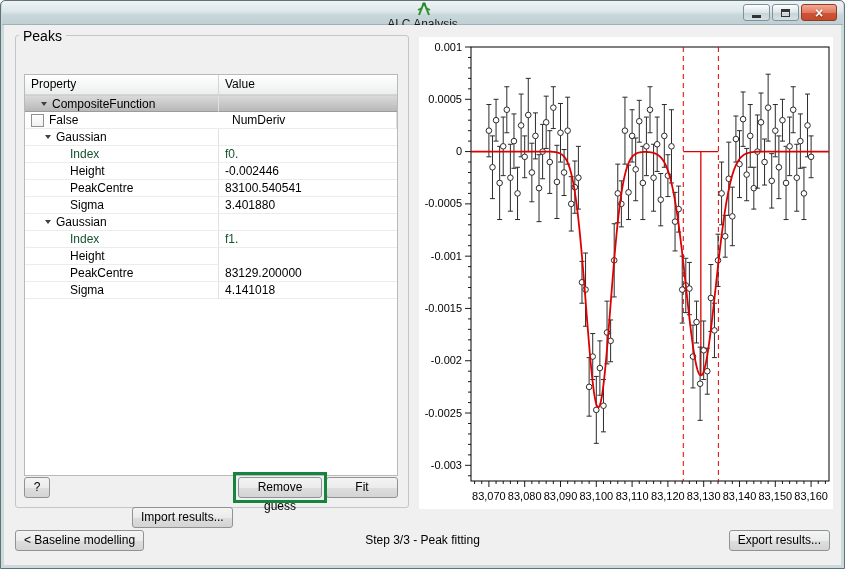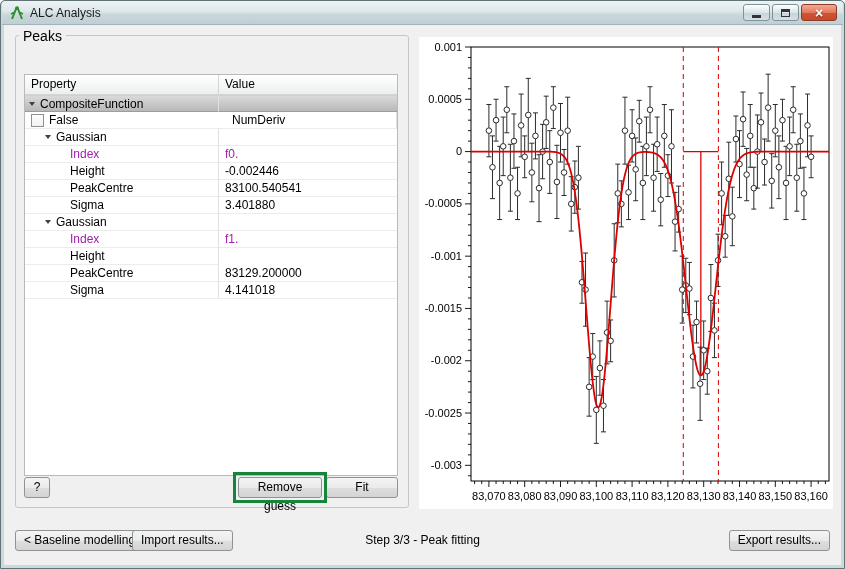--- a/index.html
+++ b/index.html
@@ -2,21 +2,21 @@
 <html><head>
 <meta charset="utf-8">
 <style>
   html,body{margin:0;padding:0;width:845px;height:569px;overflow:hidden;
     font-family:"Liberation Sans","DejaVu Sans",sans-serif;font-size:12px;color:#000;background:#fff;}
   .window{position:relative;width:845px;height:569px;box-sizing:border-box;
     background:#ccd9dd;border:1px solid #5f7276;border-radius:5px 5px 0 0;}
   
   .titlebar{position:absolute;left:1px;top:0;right:1px;height:23px;
     background:linear-gradient(180deg,#eef3f5 0%,#dde7ea 45%,#c9d7db 60%,#bfcfd4 100%);
-    border-bottom:1px solid #9fb2b7;border-radius:4px 4px 0 0;display:flex;align-items:center;}
+    border-bottom:1px solid #9fb2b7;border-radius:4px 4px 0 0;display:flex;align-items:center;flex-direction:column;}
   .titlebar .app-icon{margin:0 5px 0 7px;width:16px;height:16px;display:inline-block;}
   .titlebar .title{font-size:12px;color:#1a1a1a;}
   .winbtns{position:absolute;right:6px;top:3px;display:flex;gap:2px;}
   .wbtn{width:27px;height:17px;border:1px solid #7e9299;border-radius:3px;box-sizing:border-box;
     background:linear-gradient(180deg,#ffffff,#dbe4e8 50%,#c7d3d8 51%,#d6e0e4);
     display:flex;align-items:center;justify-content:center;cursor:default;}
   .wbtn.close{width:36px;border:1px solid #8e3a28;
     background:linear-gradient(180deg,#f3a893,#e07a5e 50%,#cf5436 51%,#c64a2c);}
   .glyph-min{width:9px;height:3px;background:#333;margin-top:7px;}
   .glyph-max{width:9px;height:8px;border:1px solid #333;box-sizing:border-box;border-top-width:3px;}
@@ -33,21 +33,21 @@
     border-bottom:1px solid #d5d5d5;}
   .phead div{line-height:19px;padding-left:6px;box-sizing:border-box;}
   .phc1{width:194px;border-right:1px solid #d5d5d5;}
   .phc2{flex:1;}
   .prow{display:flex;height:17px;}
   .pcell{box-sizing:border-box;display:flex;align-items:center;border-bottom:1px solid #ececec;overflow:hidden;white-space:nowrap;}
   .pname{width:194px;border-right:1px solid #e0e0e0;}
   .pval{flex:1;padding-left:6px;}
   .prow.sel{background:linear-gradient(180deg,#dcdcdc,#b6b6b6);}
   .prow.sel .pcell{border-bottom:1px solid #9c9c9c;border-top:1px solid #cfcfcf;}
-  .ro{color:#a21caf;text-align:center;}
+  .ro{color:#14532d;text-align:center;}
   .arrow{width:0;height:0;border-left:3.5px solid transparent;border-right:3.5px solid transparent;
     border-top:4.5px solid #3f3f3f;display:inline-block;margin-right:5px;flex:none;}
   .cbx{width:13px;height:13px;border:1px solid #8f8f8f;background:linear-gradient(180deg,#fdfdfd,#f0f2f2);
     display:inline-block;margin-right:5px;flex:none;box-sizing:border-box;}
   .btn{position:absolute;height:21px;box-sizing:border-box;border:1px solid #8e9496;border-radius:3px;
     background:linear-gradient(180deg,#f4f4f4,#ebebeb 50%,#dedede 51%,#d4d4d4);
     font-family:inherit;font-size:12px;color:#000;padding:0 6px;cursor:default;text-align:center;line-height:19px;}
   .btn-help{left:8px;bottom:9px;width:26px;}
   .btn-remove{right:86px;bottom:9px;width:84px;}
   .btn-fit{right:10px;bottom:9px;width:72px;}
@@ -55,21 +55,21 @@
     border:3px solid #17843c;pointer-events:none;}
   
   .plot-panel{position:absolute;left:415px;top:12px;width:414px;height:472px;background:#fff;}
   #plot-svg{display:block;}
   #plot-svg text{font-family:"Liberation Sans","DejaVu Sans",sans-serif;font-size:11px;fill:#000;}
   
   .footer-btn{position:absolute;height:21px;box-sizing:border-box;border:1px solid #8e9496;border-radius:3px;
     background:linear-gradient(180deg,#f4f4f4,#ebebeb 50%,#dedede 51%,#d4d4d4);
     font-family:inherit;font-size:12px;padding:0 8px;line-height:19px;cursor:default;}
   .fb-baseline{left:11px;top:505px;}
-  .fb-import{left:128px;top:505px;}
+  .fb-import{left:128px;top:482px;}
   .fb-export{right:11px;top:505px;}
   .step-label{position:absolute;left:0;right:0;top:508px;text-align:center;font-size:12px;}
 </style>
 </head>
 <body>
 
 <div class="window">
 
   <div class="titlebar">
     <span class="app-icon">
@@ -98,21 +98,21 @@
     <div class="groupbox">
       <span class="gtitle">Peaks</span>
 
       <div class="ptable">
         <div class="phead">
           <div class="phc1">Property</div>
           <div class="phc2">Value</div>
         </div>
         <div id="prop-rows">
             <div class="prow sel">
-              <div class="pcell pname" style="padding-left: 4px;">
+              <div class="pcell pname" style="padding-left: 16px;">
                 <span class="arrow"></span>
                 <span>CompositeFunction</span>
               </div>
               <div class="pcell pval">
                 <span></span>
               </div>
             </div>
             <div class="prow">
               <div class="pcell pval">
                 <span class="cbx"></span>

